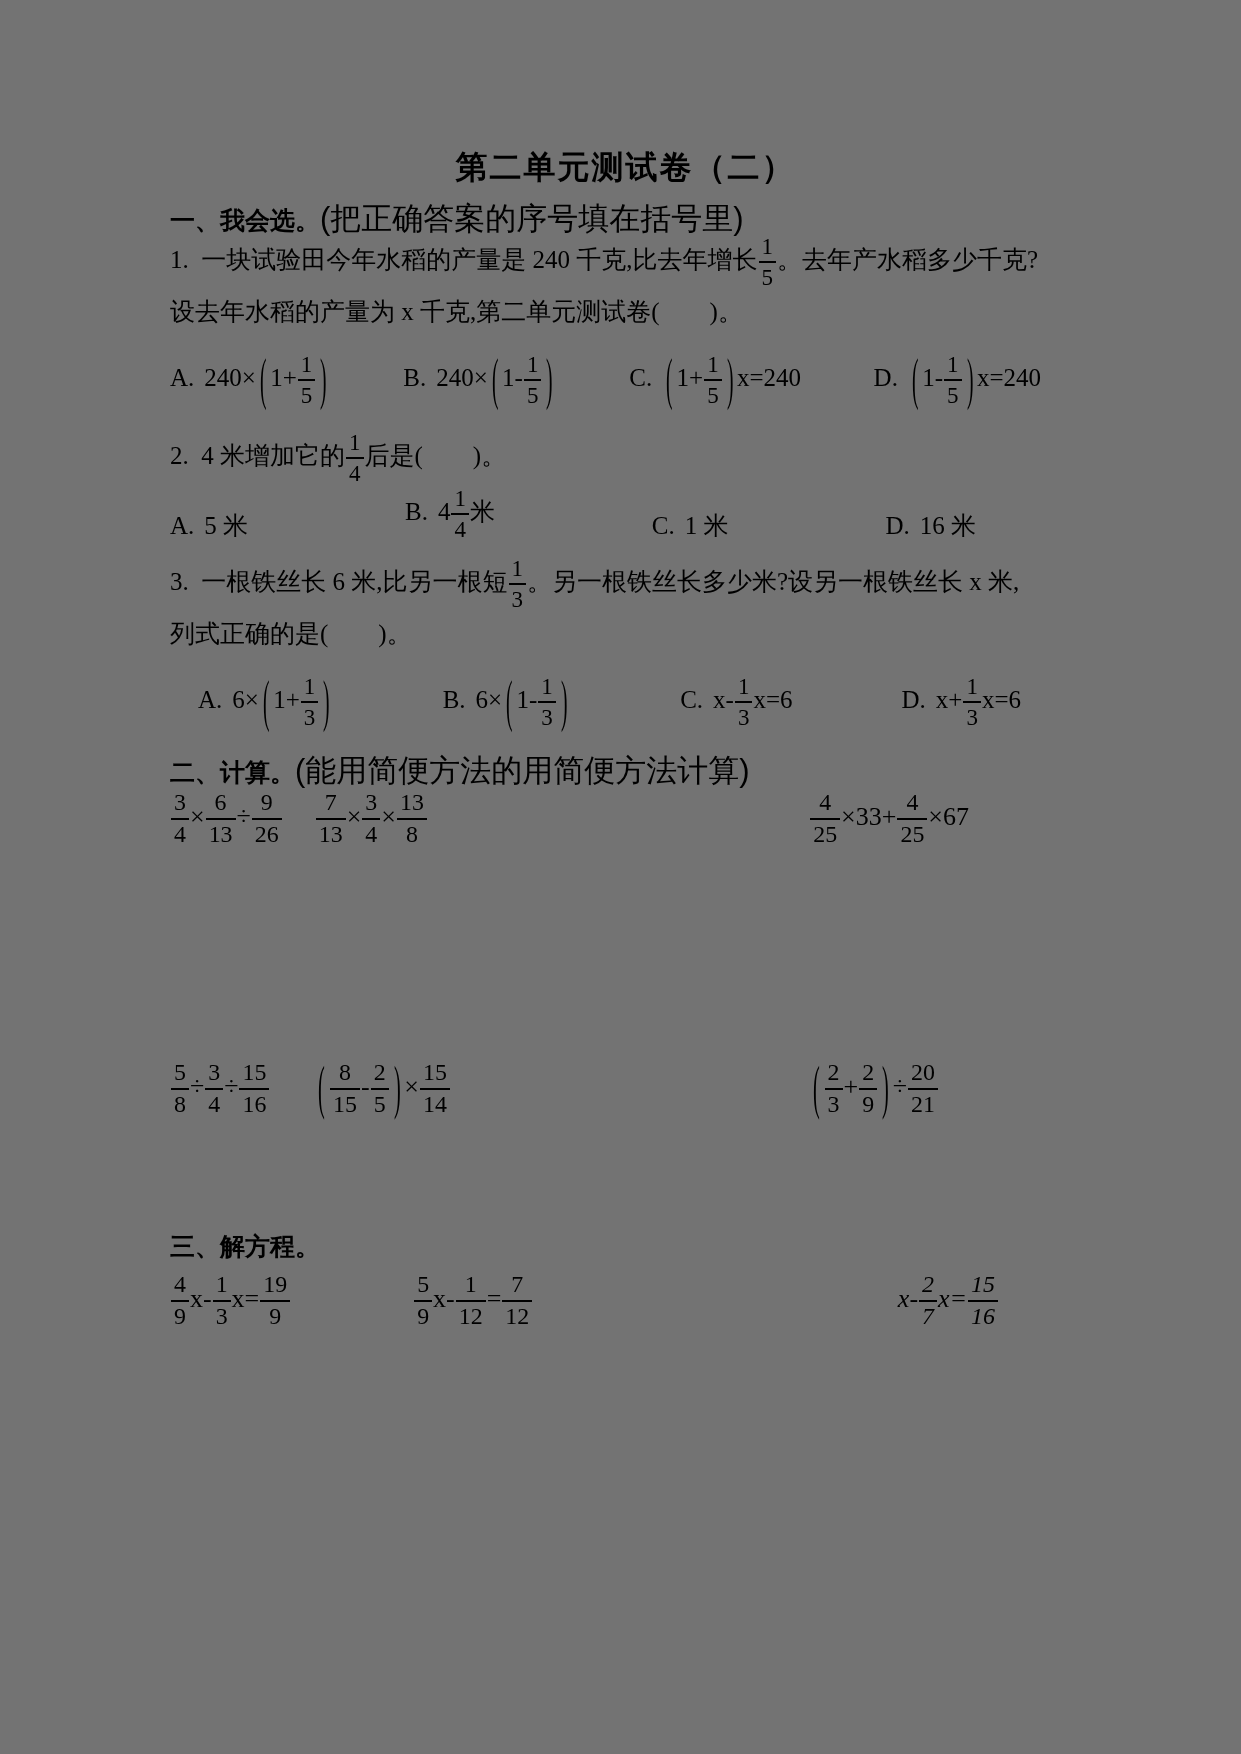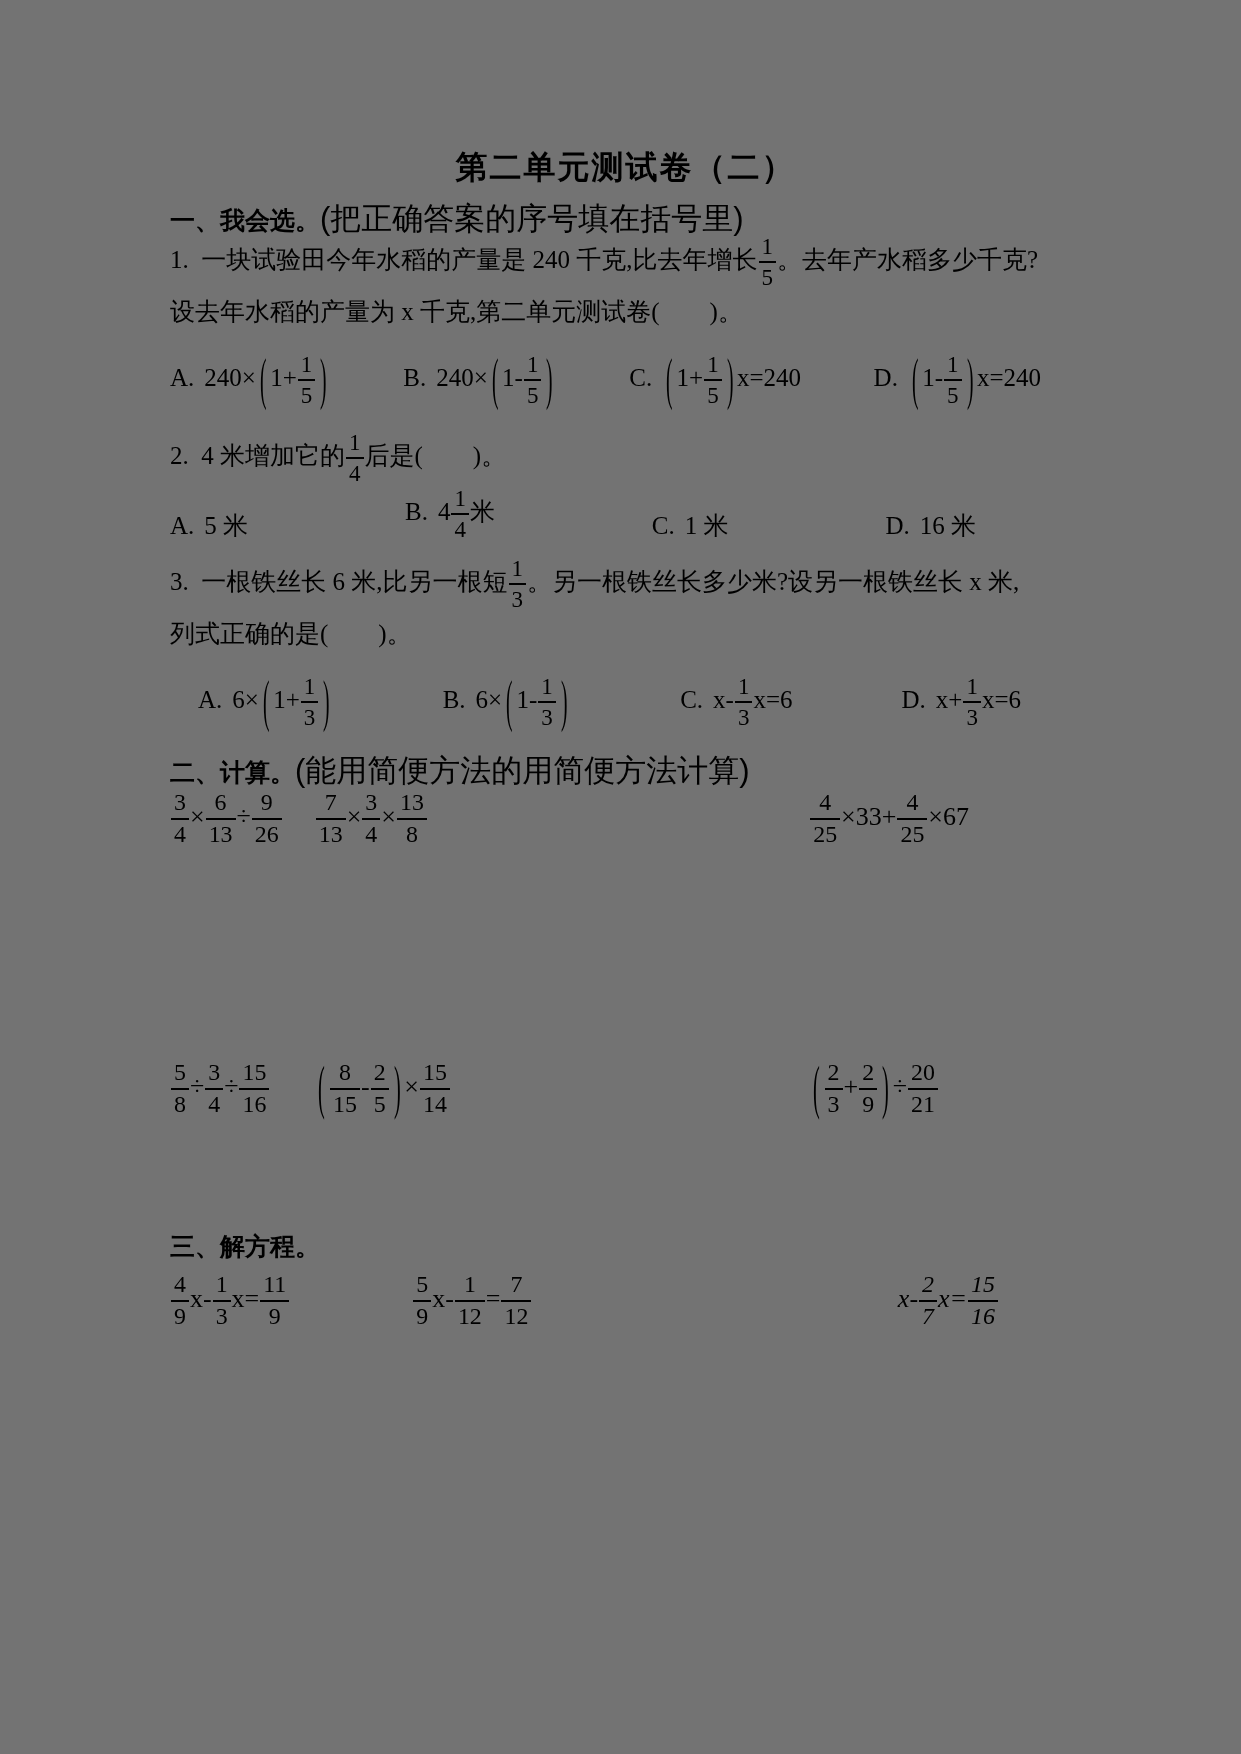--- a/index.html
+++ b/index.html
@@ -140,18 +140,18 @@
 
   <div class="math-row calc-row-2">
     <span class="mexpr"><span class="frac"><span class="fn">5</span><span class="fd">8</span></span>÷<span class="frac"><span class="fn">3</span><span class="fd">4</span></span>÷<span class="frac"><span class="fn">15</span><span class="fd">16</span></span></span>
     <span class="mexpr"><span class="bp">(</span><span class="frac"><span class="fn">8</span><span class="fd">15</span></span>-<span class="frac"><span class="fn">2</span><span class="fd">5</span></span><span class="bp">)</span>×<span class="frac"><span class="fn">15</span><span class="fd">14</span></span></span>
     <span class="mexpr"><span class="bp">(</span><span class="frac"><span class="fn">2</span><span class="fd">3</span></span>+<span class="frac"><span class="fn">2</span><span class="fd">9</span></span><span class="bp">)</span>÷<span class="frac"><span class="fn">20</span><span class="fd">21</span></span></span>
   </div>
 
   <div class="sec-head sec3-head"><span class="main">三、解方程。</span></div>
 
   <div class="math-row eq-row">
-    <span class="mexpr"><span class="frac"><span class="fn">4</span><span class="fd">9</span></span>x-<span class="frac"><span class="fn">1</span><span class="fd">3</span></span>x=<span class="frac"><span class="fn">11</span><span class="fd">9</span></span></span>
+    <span class="mexpr"><span class="frac"><span class="fn">4</span><span class="fd">9</span></span>x-<span class="frac"><span class="fn">1</span><span class="fd">3</span></span>x=<span class="frac"><span class="fn">19</span><span class="fd">9</span></span></span>
     <span class="mexpr"><span class="frac"><span class="fn">5</span><span class="fd">9</span></span>x-<span class="frac"><span class="fn">1</span><span class="fd">12</span></span>=<span class="frac"><span class="fn">7</span><span class="fd">12</span></span></span>
     <span class="mexpr">x-<span class="frac"><span class="fn">2</span><span class="fd">7</span></span>x=<span class="frac"><span class="fn">15</span><span class="fd">16</span></span></span>
   </div>
 
 </div>
 
 </body></html>

